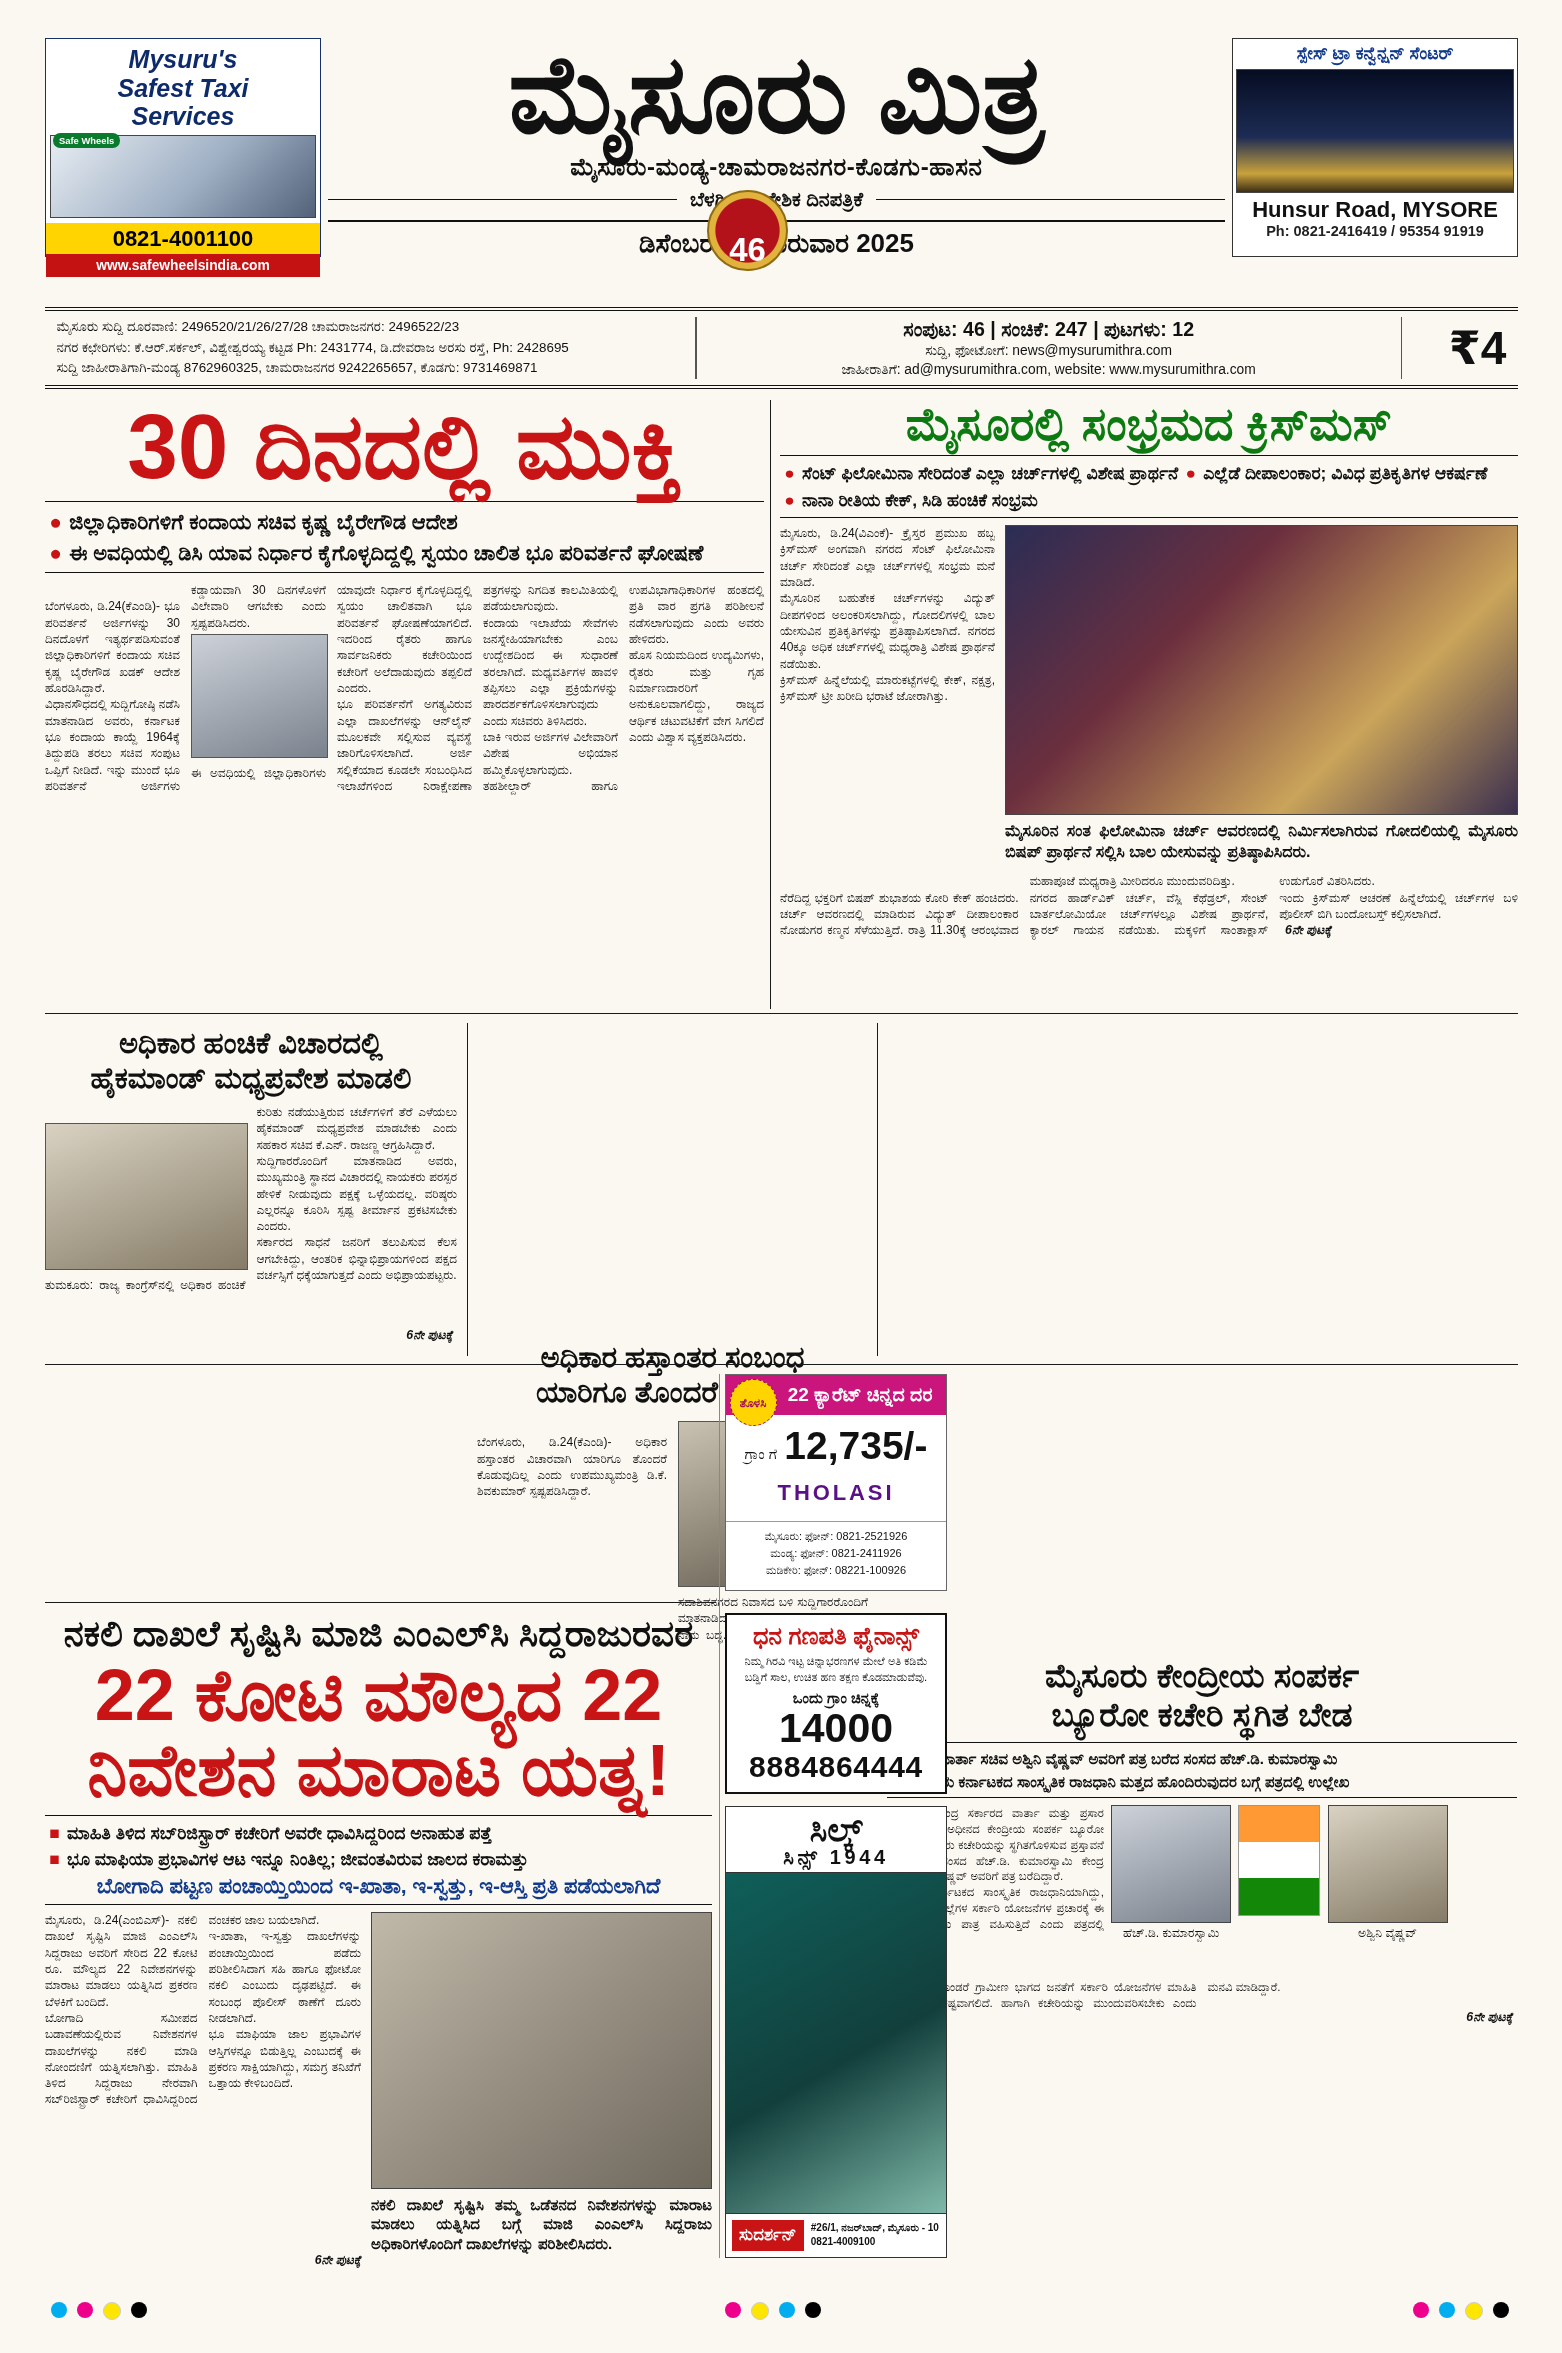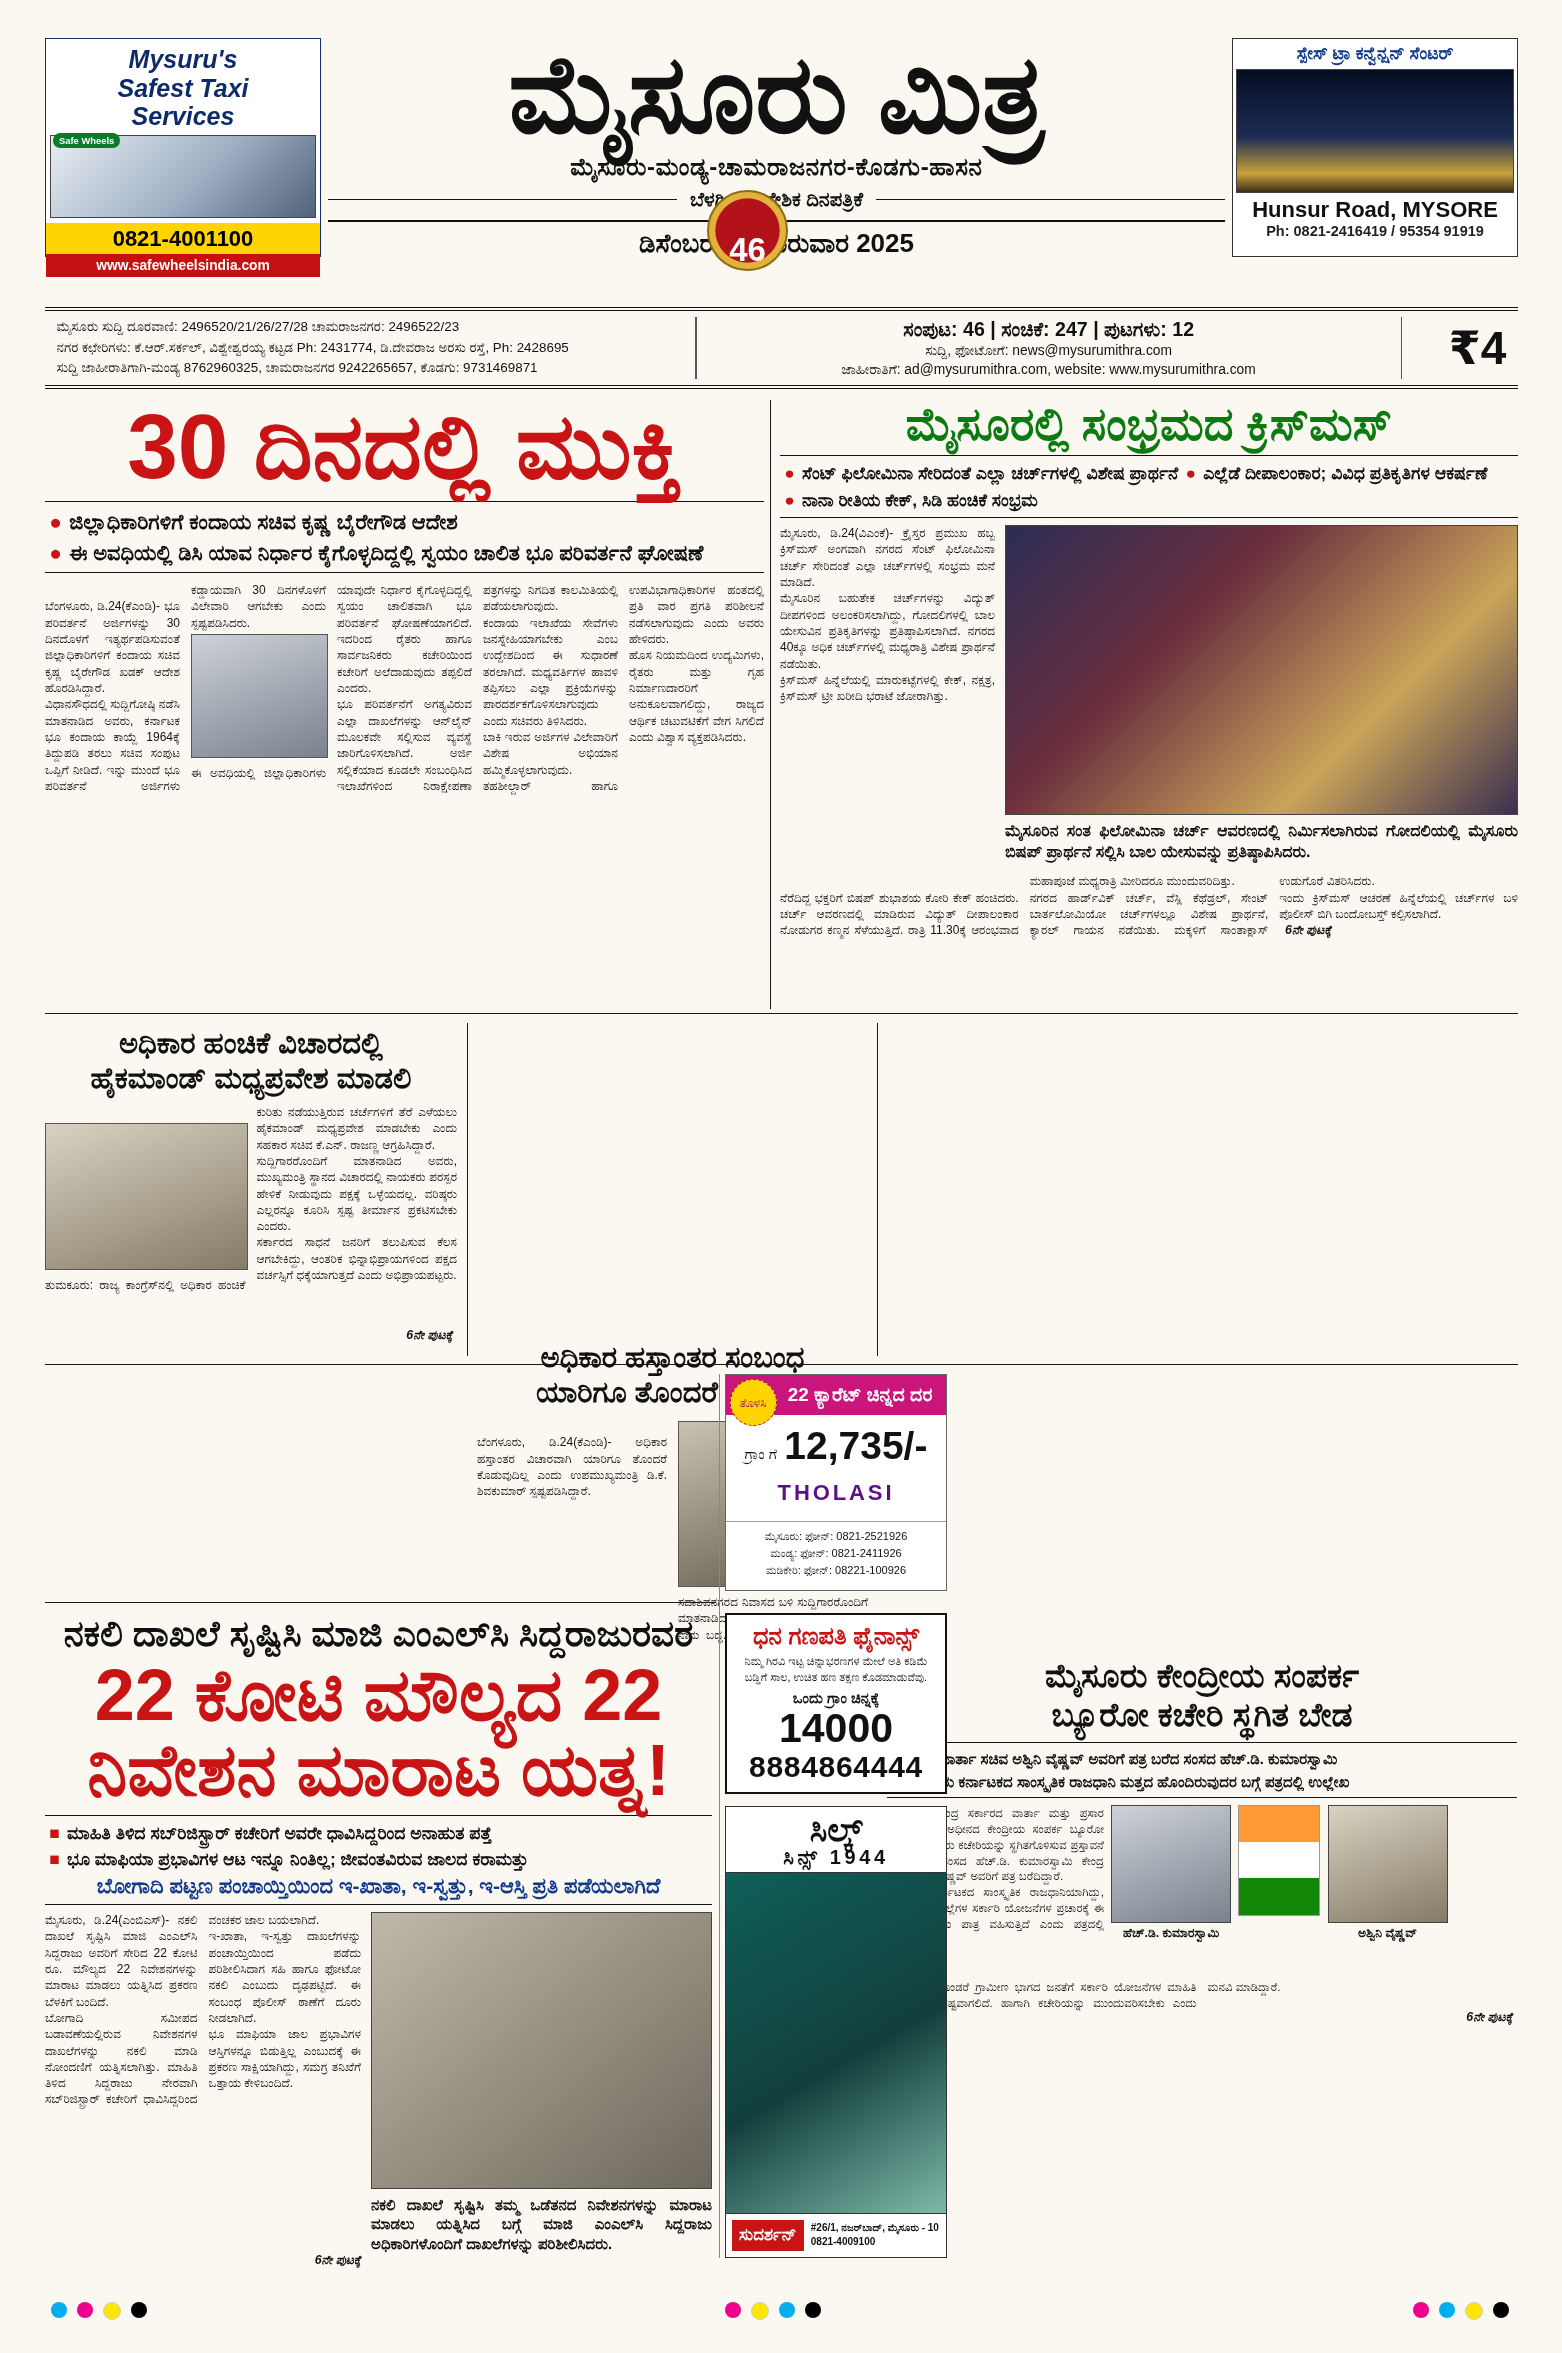--- a/index.html
+++ b/index.html
@@ -77,41 +77,41 @@
   .x-body{height:116px;margin-top:7.2px}
   
   .card{position:relative}
   .card-title{font-size:29px;font-weight:bold;line-height:1.22;text-align:center;white-space:pre-line}
   .card-title-lg{font-size:33px;font-weight:bold;line-height:1.18;text-align:center;white-space:pre-line}
   .card-body{margin-top:7.2px;height:239px}
   .c3-row{display:flex;gap:7.2px;margin-top:7.2px;align-items:flex-start}
   .c3-body1{width:217px;height:168px;font-size:11.6px}
   .pbox{width:120px;text-align:center}
   .pbox .photo{height:116px}
-  .plabel{font-size:12.3px;font-weight:bold;margin-top:2.9px}
+  .plabel{font-size:12.3px;font-weight:normal;margin-top:2.9px}
   .gov-logo{width:80px;height:109px;border:0.7px solid #999;
             background:linear-gradient(180deg,#ff9933 33%,#ffffff 33% 66%,#138808 66%)}
   .c3-body2{height:46px;font-size:11.6px;margin-top:5.8px}
   .jump-abs{position:absolute;right:4.3px;bottom:1.4px}
   
   .kicker2{font-size:36px;font-weight:bold;text-align:center}
   .h-fd{font-size:72px;font-weight:bold;color:#c81414;text-align:center;line-height:1.04;white-space:pre-line;margin-top:2.9px}
   .fd-blue{color:#123a8c;font-size:21px;font-weight:bold;text-align:center}
   .fd-row{display:flex;gap:10px;margin-top:7.2px}
   .fd-left{width:316px;display:flex;flex-direction:column}
   .fd-body{height:341px;font-size:12px}
   .fd-right{flex:1}
   .fd-photo{height:275px}
   .fd-caption{font-size:15px;font-weight:bold;text-align:justify;margin-top:5.8px;line-height:1.3}
   
   .goldad{border:1.4px solid #666;background:#fff}
   .g-head{background:#c9157c;color:#fff;font-size:19px;font-weight:bold;text-align:center;padding:8.7px 2.9px 8.7px 51px;
           position:relative;line-height:1.2}
   .g-burst{position:absolute;left:3.6px;top:4.3px;width:45px;height:45px;background:#ffd400;border-radius:50%;
-           display:flex;align-items:center;justify-content:center;font-size:11.6px;font-weight:normal;color:#a10b5e;
+           display:flex;align-items:center;justify-content:center;font-size:11.6px;font-weight:bold;color:#a10b5e;
            border:1.4px dashed #a10b5e}
   .g-pricewrap{display:flex;align-items:baseline;justify-content:center;gap:7.2px;padding:8.7px 0 1.4px}
   .g-per{font-size:14.5px;font-weight:normal}
   .g-price{font-size:39px;font-weight:bold}
   .g-logo{font-size:22px;font-weight:bold;color:#5a1185;text-align:center;letter-spacing:2.9px;margin-top:11px}
   .g-lines{font-size:11px;text-align:center;line-height:1.55;padding:5.8px 2.9px;border-top:0.7px solid #999;margin-top:15px}
   
   .finad{border:2.2px solid #111;background:#fff;text-align:center}
   .f-title{color:#c81414;font-size:24px;font-weight:bold;padding-top:7.2px}
   .f-line{font-size:11.2px;padding:4.3px 7.2px;line-height:1.4;text-align:center}

